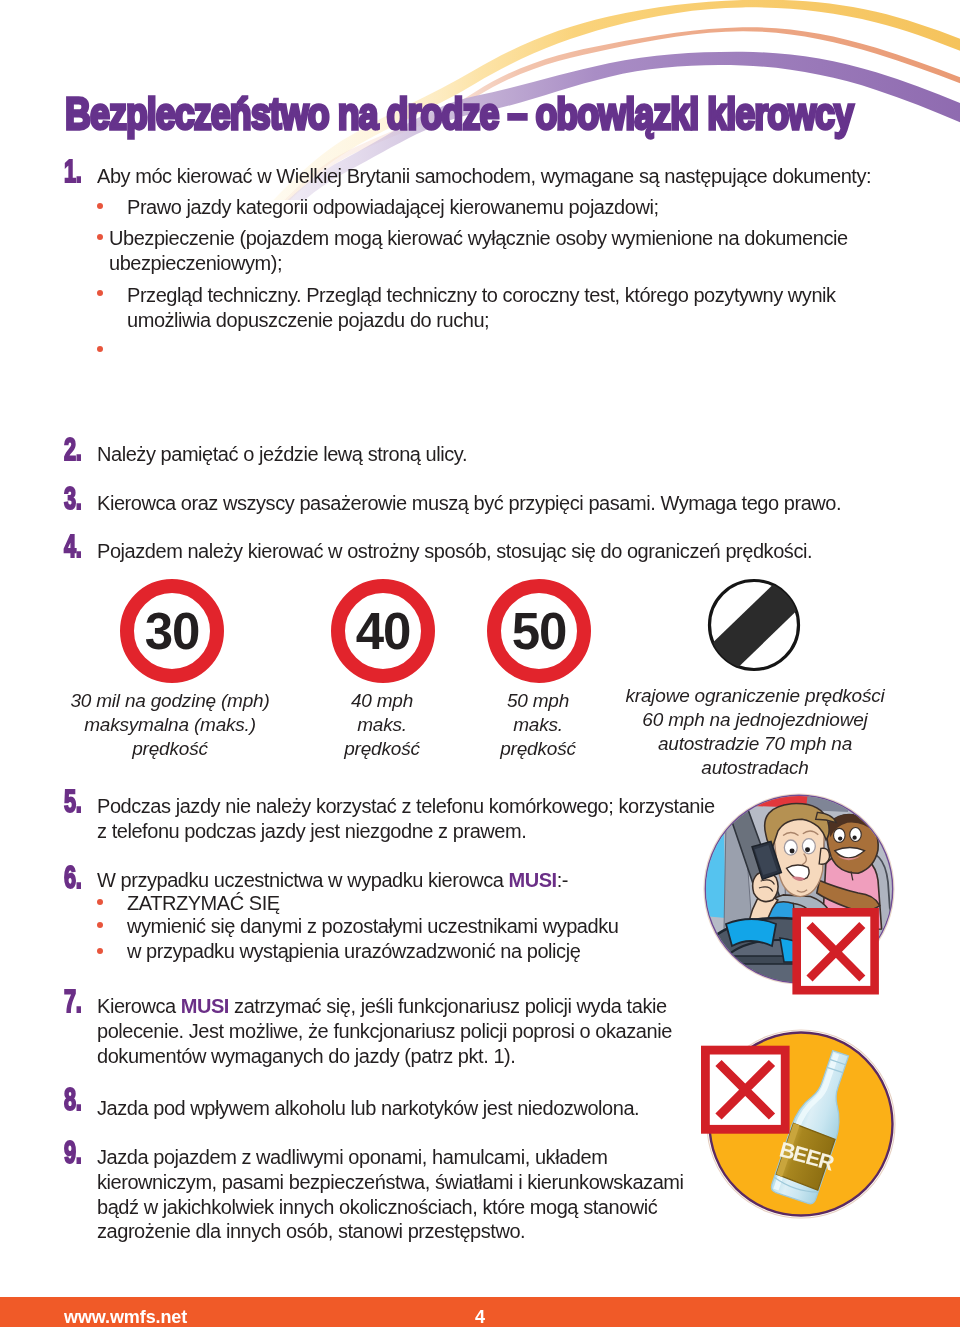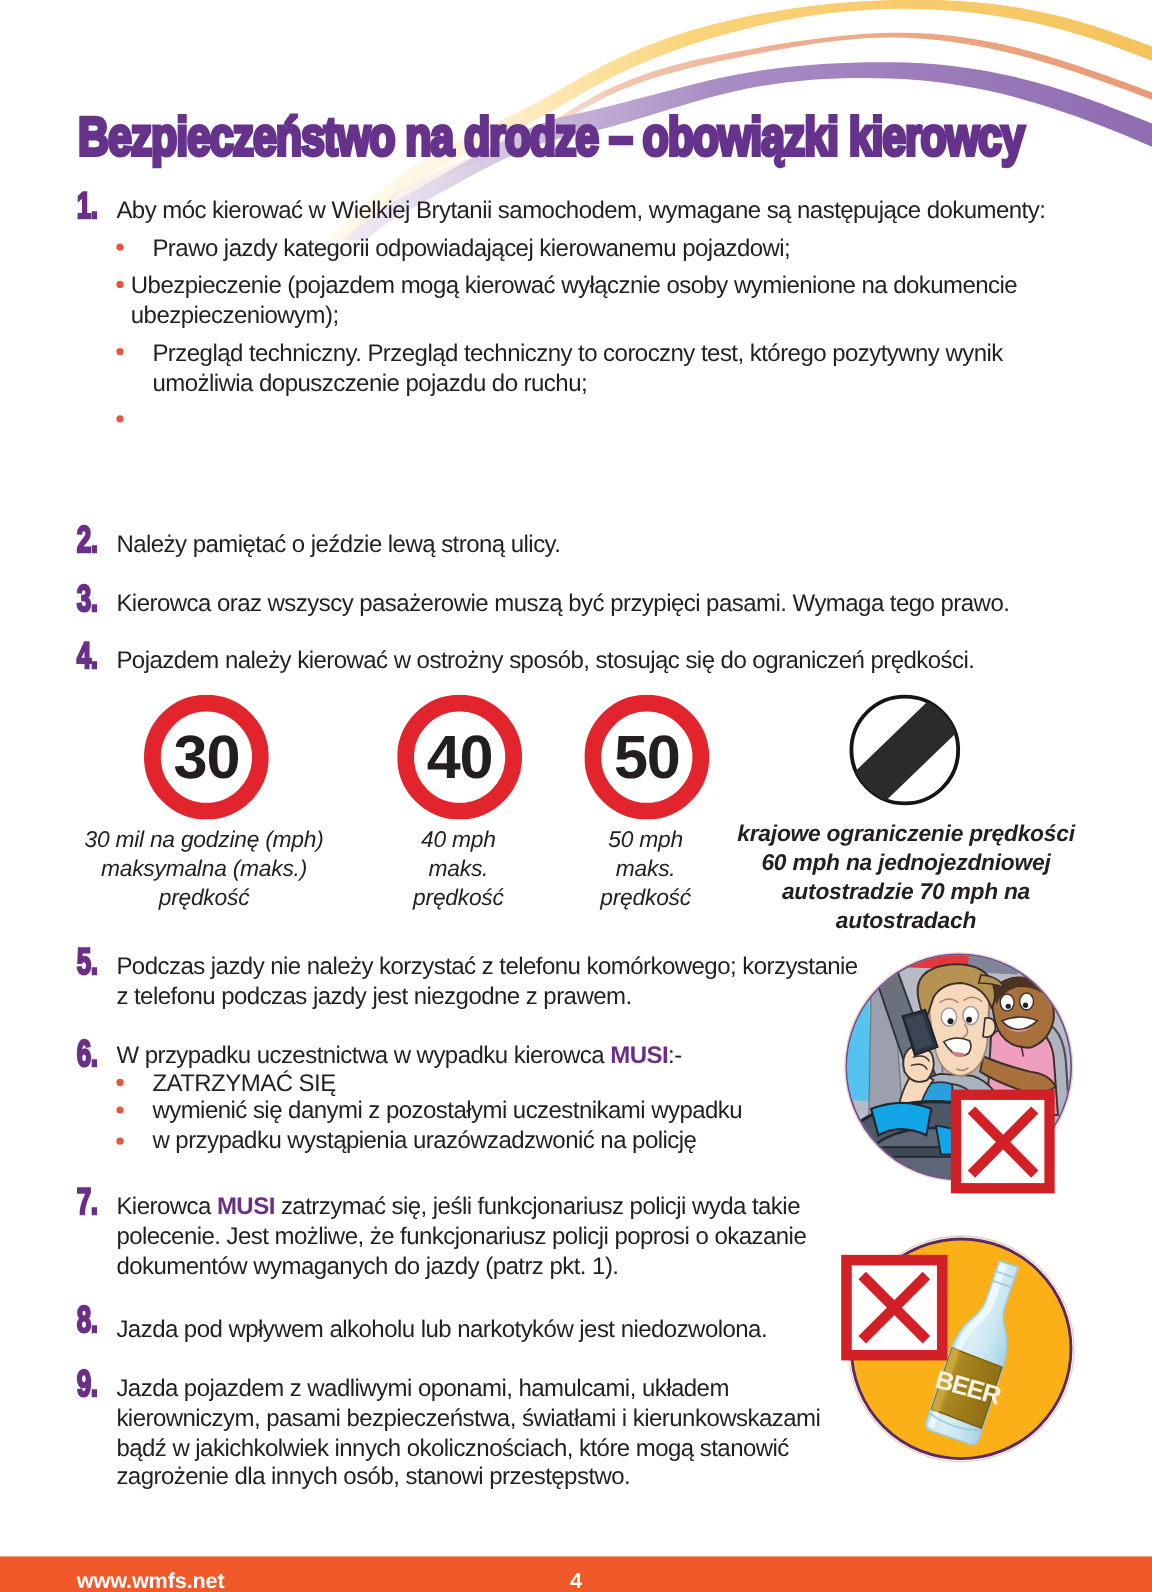--- a/index.html
+++ b/index.html
@@ -106,21 +106,21 @@
       </defs>
     <circle cx="48" cy="47" r="44.5" fill="#ffffff" stroke="#151515" stroke-width="3.2"></circle>
     <g clip-path="url(#nslclip)">
       <path d="M 80 -6 L 104 20 L 17 104 L -7 78 Z" fill="#2b2b2b"></path>
     </g>
   </svg>
 
   <div class="cap" style="left:60px;top:689px;width:220px;">30 mil na godzinę (mph) maksymalna (maks.) prędkość</div>
   <div class="cap" style="left:329px;top:689px;width:106px;">40 mph maks. prędkość</div>
   <div class="cap" style="left:485px;top:689px;width:106px;">50 mph maks. prędkość</div>
-  <div class="cap" style="left:613px;top:684px;width:284px;font-weight:bold;">krajowe ograniczenie prędkości 60 mph na jednojezdniowej autostradzie 70 mph na autostradach</div>
+  <div class="cap" style="left:613px;top:684px;width:284px;">krajowe ograniczenie prędkości 60 mph na jednojezdniowej autostradzie 70 mph na autostradach</div>
 
   <div class="num" style="left:64px;top:786.0px;">5.</div>
   <div class="body-text" style="left:97px;top:794px;width:630px;">Podczas jazdy nie należy korzystać z telefonu komórkowego; korzystanie z telefonu podczas jazdy jest niezgodne z prawem.</div>
 
   <div class="num" style="left:64px;top:862.0px;">6.</div>
   <div class="body-text" style="left:97px;top:868px;width:612px;"><span>W przypadku uczestnictwa w wypadku kierowca </span><strong class="musi">MUSI</strong><span>:-</span></div>
 
   <div class="bullet" style="left:97px;top:899px;"></div>
   <div class="body-text" style="left:127px;top:891px;width:580px;">ZATRZYMAĆ SIĘ</div>
   <div class="bullet" style="left:97px;top:922px;"></div>

